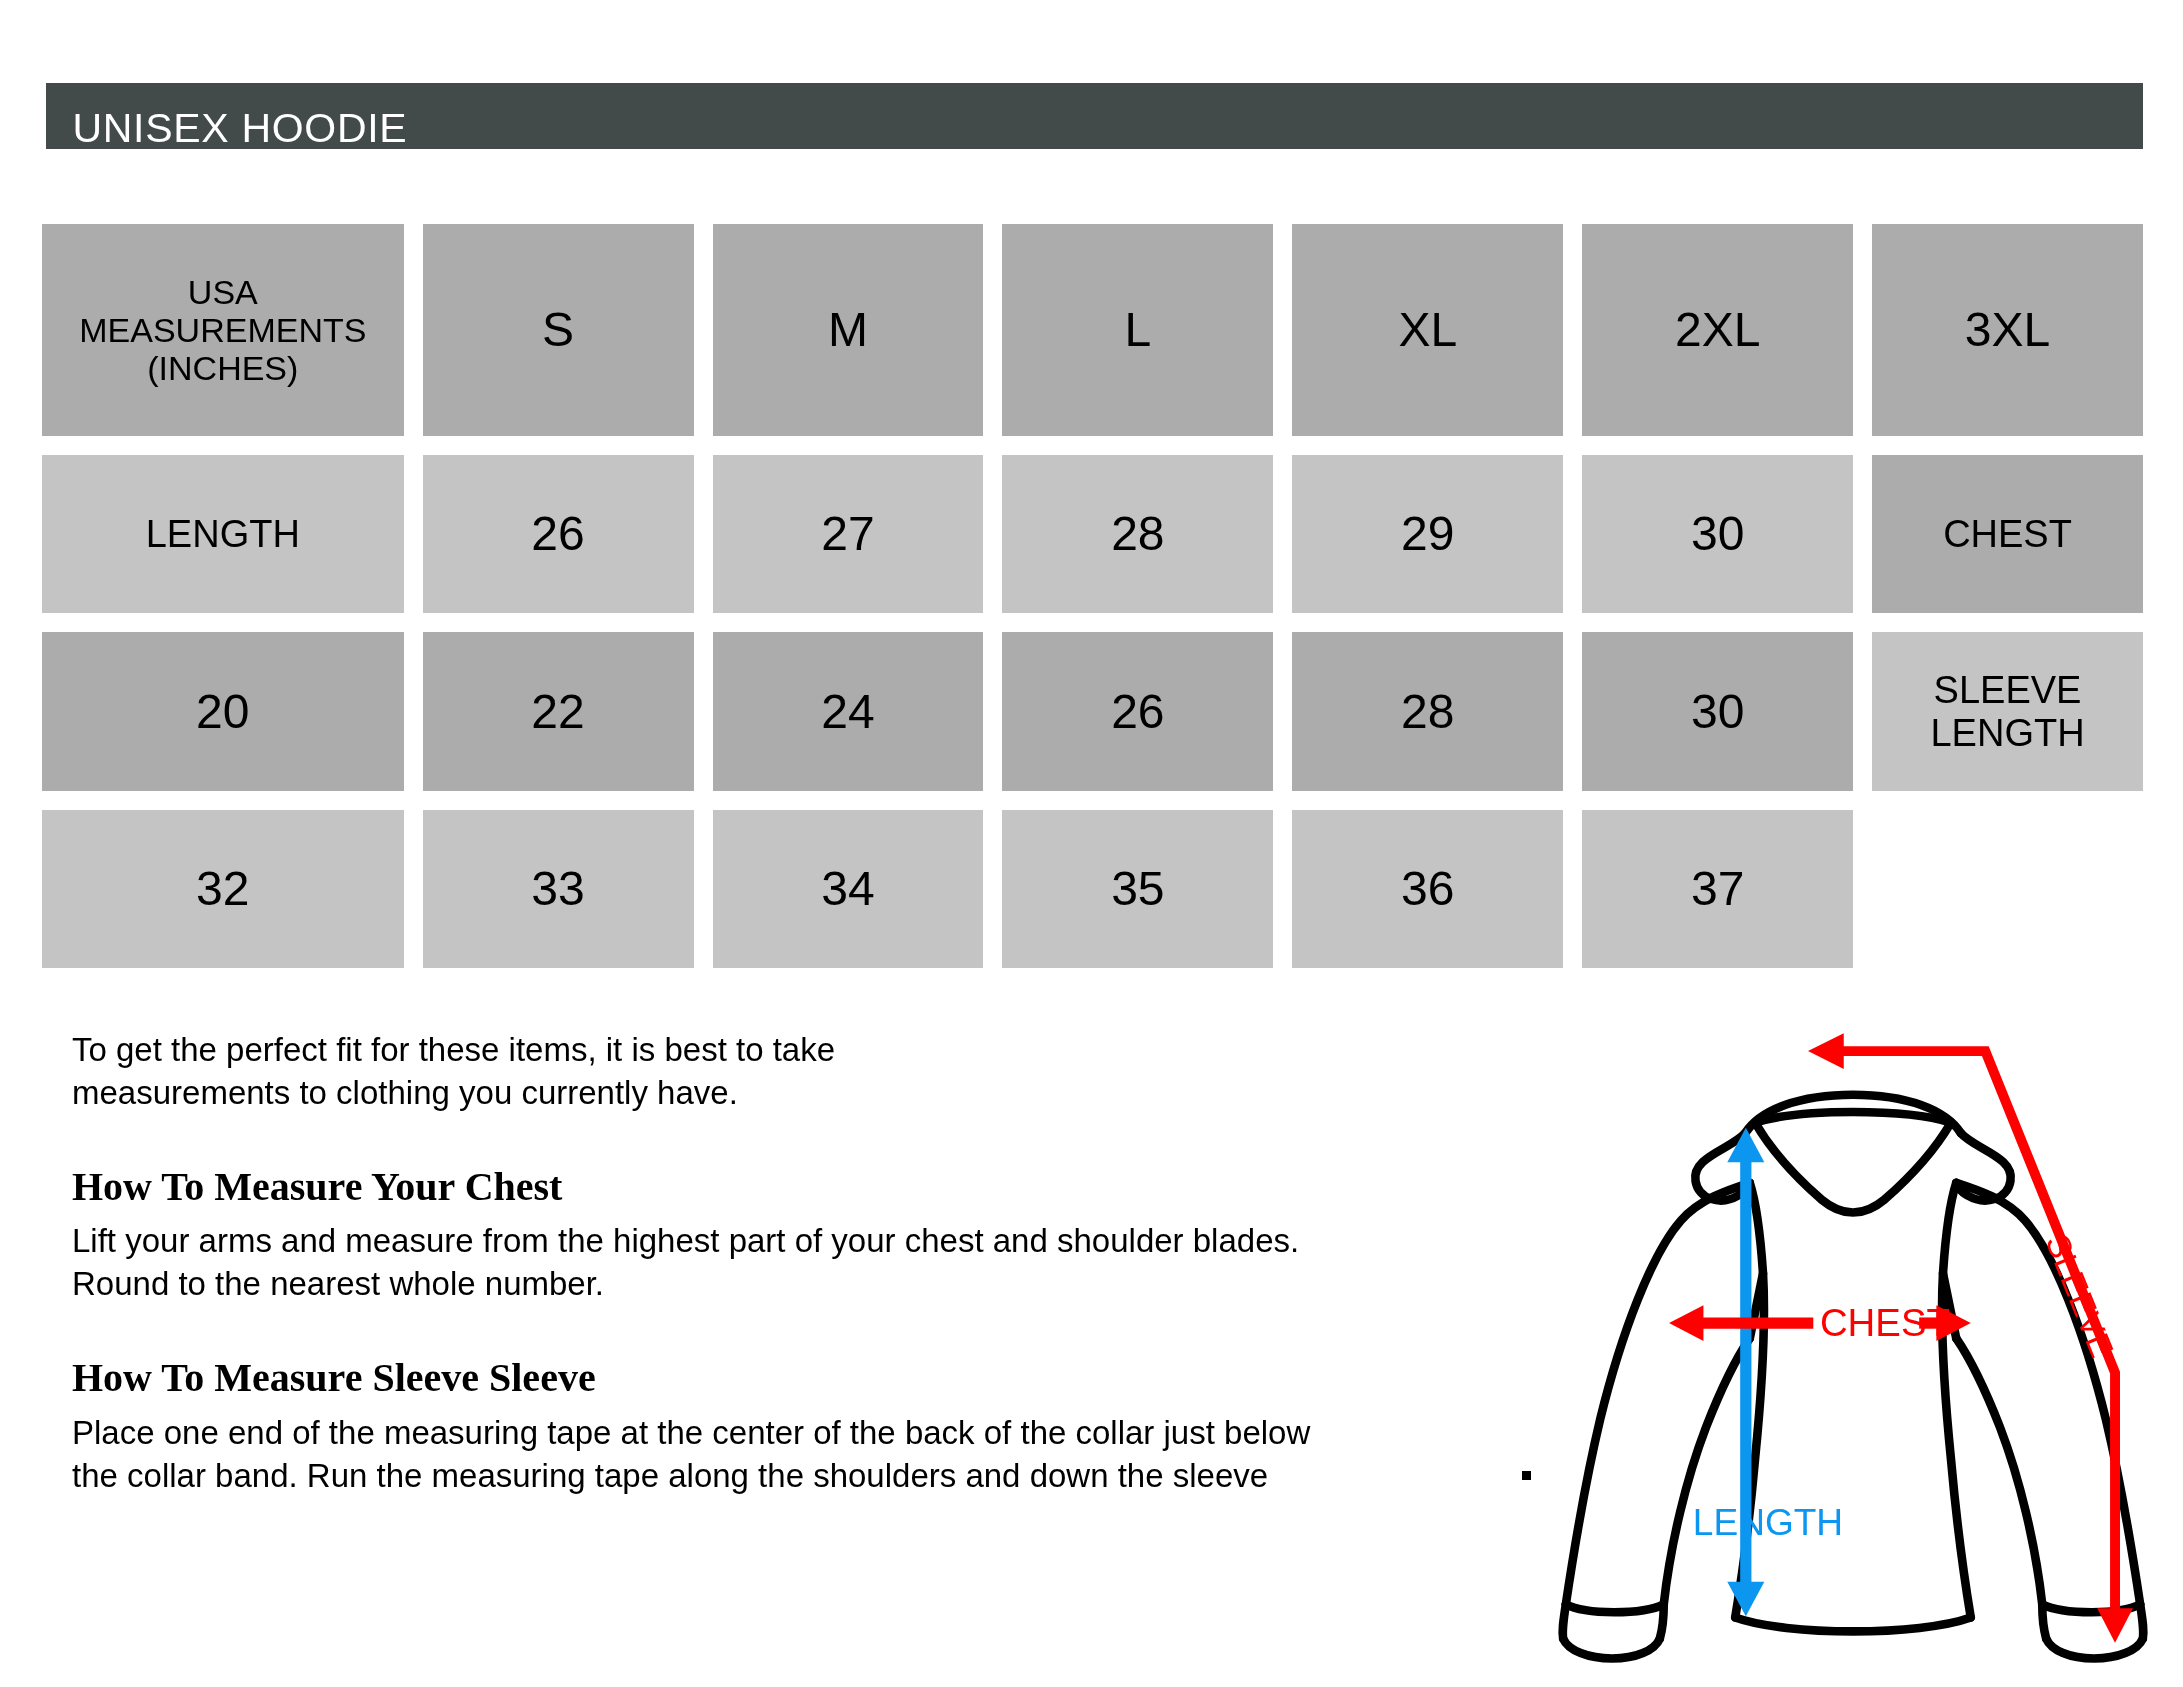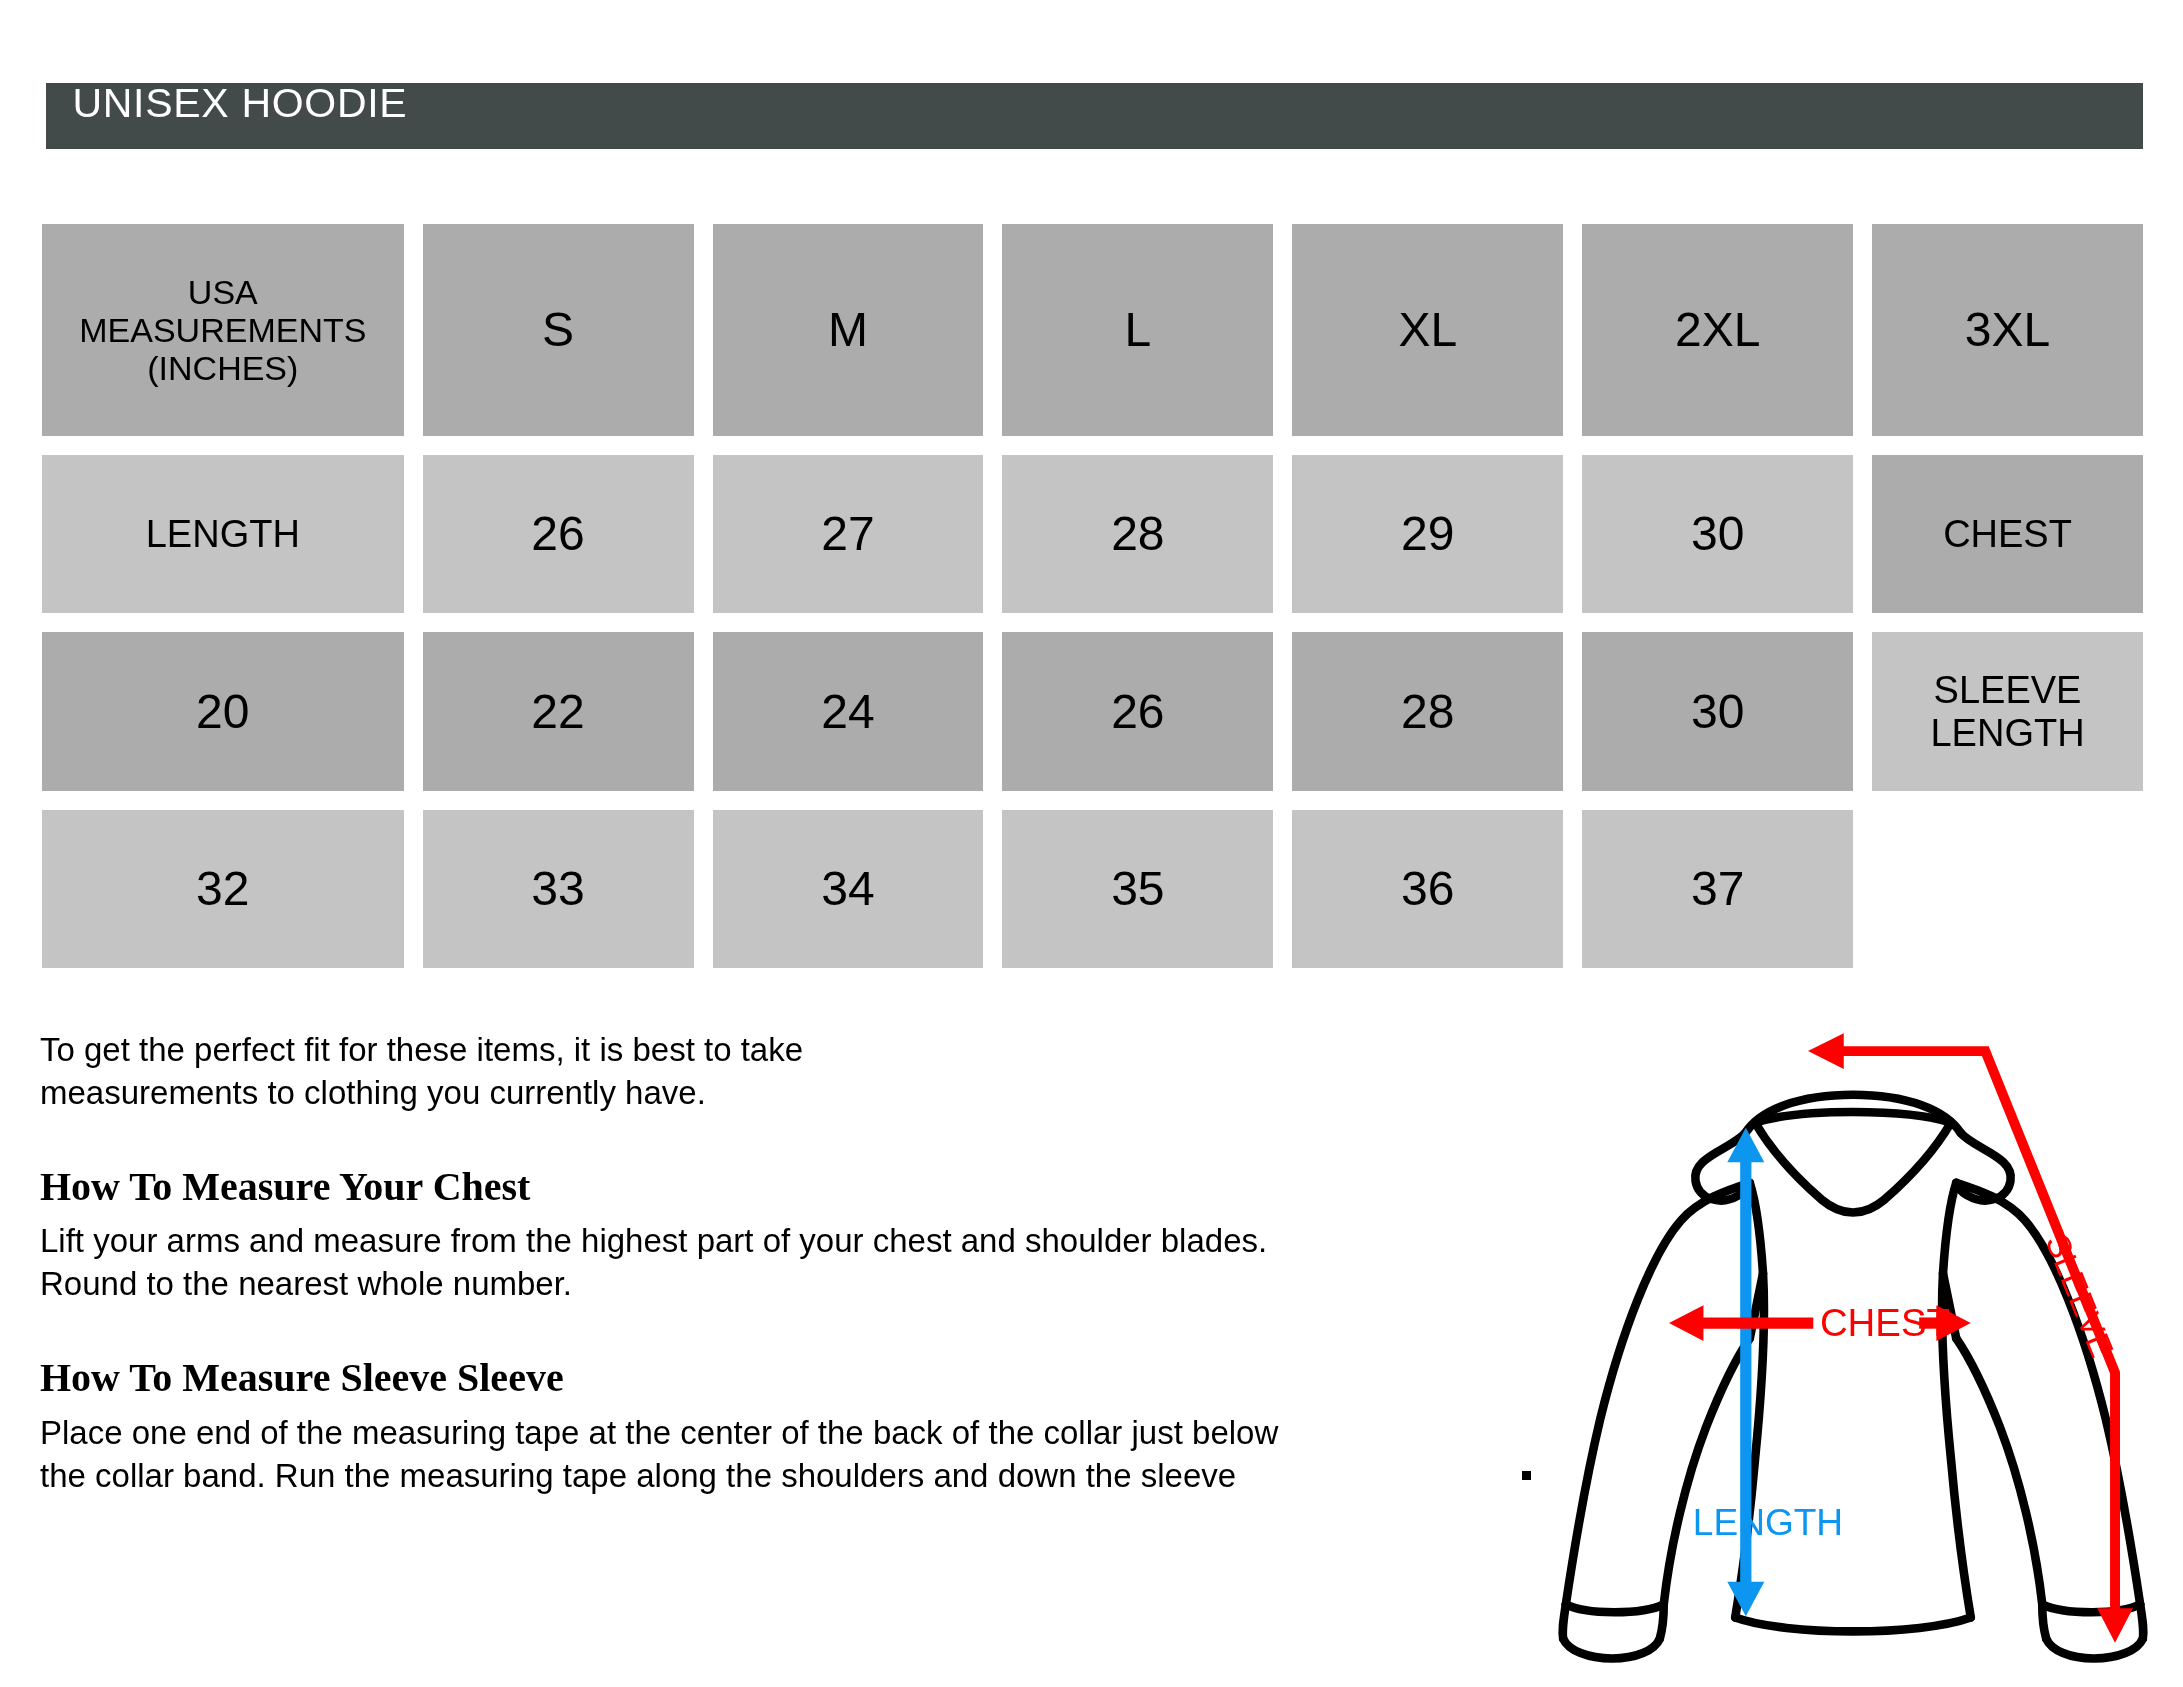--- a/index.html
+++ b/index.html
@@ -19,21 +19,21 @@
 
   
   #title-banner {
     position: absolute;
     left: 46px;
     top: 83px;
     width: 2097px;
     height: 66px;
     background: #424a4a;
     display: flex;
-    align-items: flex-start;
+    align-items: flex-end;
   }
   #title-text {
     color: #ffffff;
     font-size: 41px;
     font-weight: 400;
     letter-spacing: 0.7px;
     padding-left: 26.5px;
     line-height: 1;
     white-space: nowrap;
   }
@@ -68,21 +68,21 @@
     padding: 0 6.6px;
     white-space: pre-line;
   }
   .hdr-size { font-size: 48px; }
   .row-label { font-size: 38px; white-space: pre-line; }
   .row-value { font-size: 48px; }
 
   
   #copy {
     position: absolute;
-    left: 40px;
+    left: 72px;
     top: 1029px;
     width: 1475px;
   }
   .para {
     font-size: 33px;
     font-family: "Liberation Sans Narrow", "Liberation Sans", sans-serif;
     font-stretch: condensed;
     color: #000000;
     line-height: 1.30;
     white-space: pre-line;

